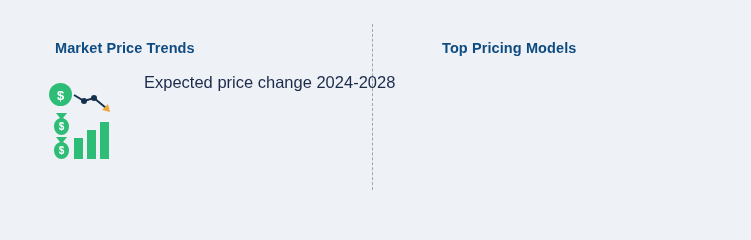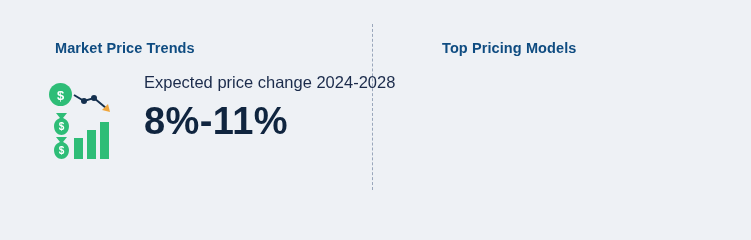--- a/index.html
+++ b/index.html
@@ -119,21 +119,20 @@
         <text x="13.5" y="72" font-family="Liberation Sans, sans-serif" font-size="10" font-weight="bold" fill="#ffffff" text-anchor="middle">$</text>
 
         <rect x="26" y="56" width="9" height="21" fill="#2ebd77"></rect>
         <rect x="39" y="48" width="9" height="29" fill="#2ebd77"></rect>
         <rect x="52" y="40" width="9" height="37" fill="#2ebd77"></rect>
       </svg>
     </div>
 
     <div class="price-text-block">
       <div class="price-label">Expected price change 2024-2028</div>
-      <div class="price-value">8%-11%</div>
     </div>
   </div>
 
   <div class="panel-right">
 
     <div class="panel-title" id="right-title">Top Pricing Models</div>
 
   </div>
 </div>
 

